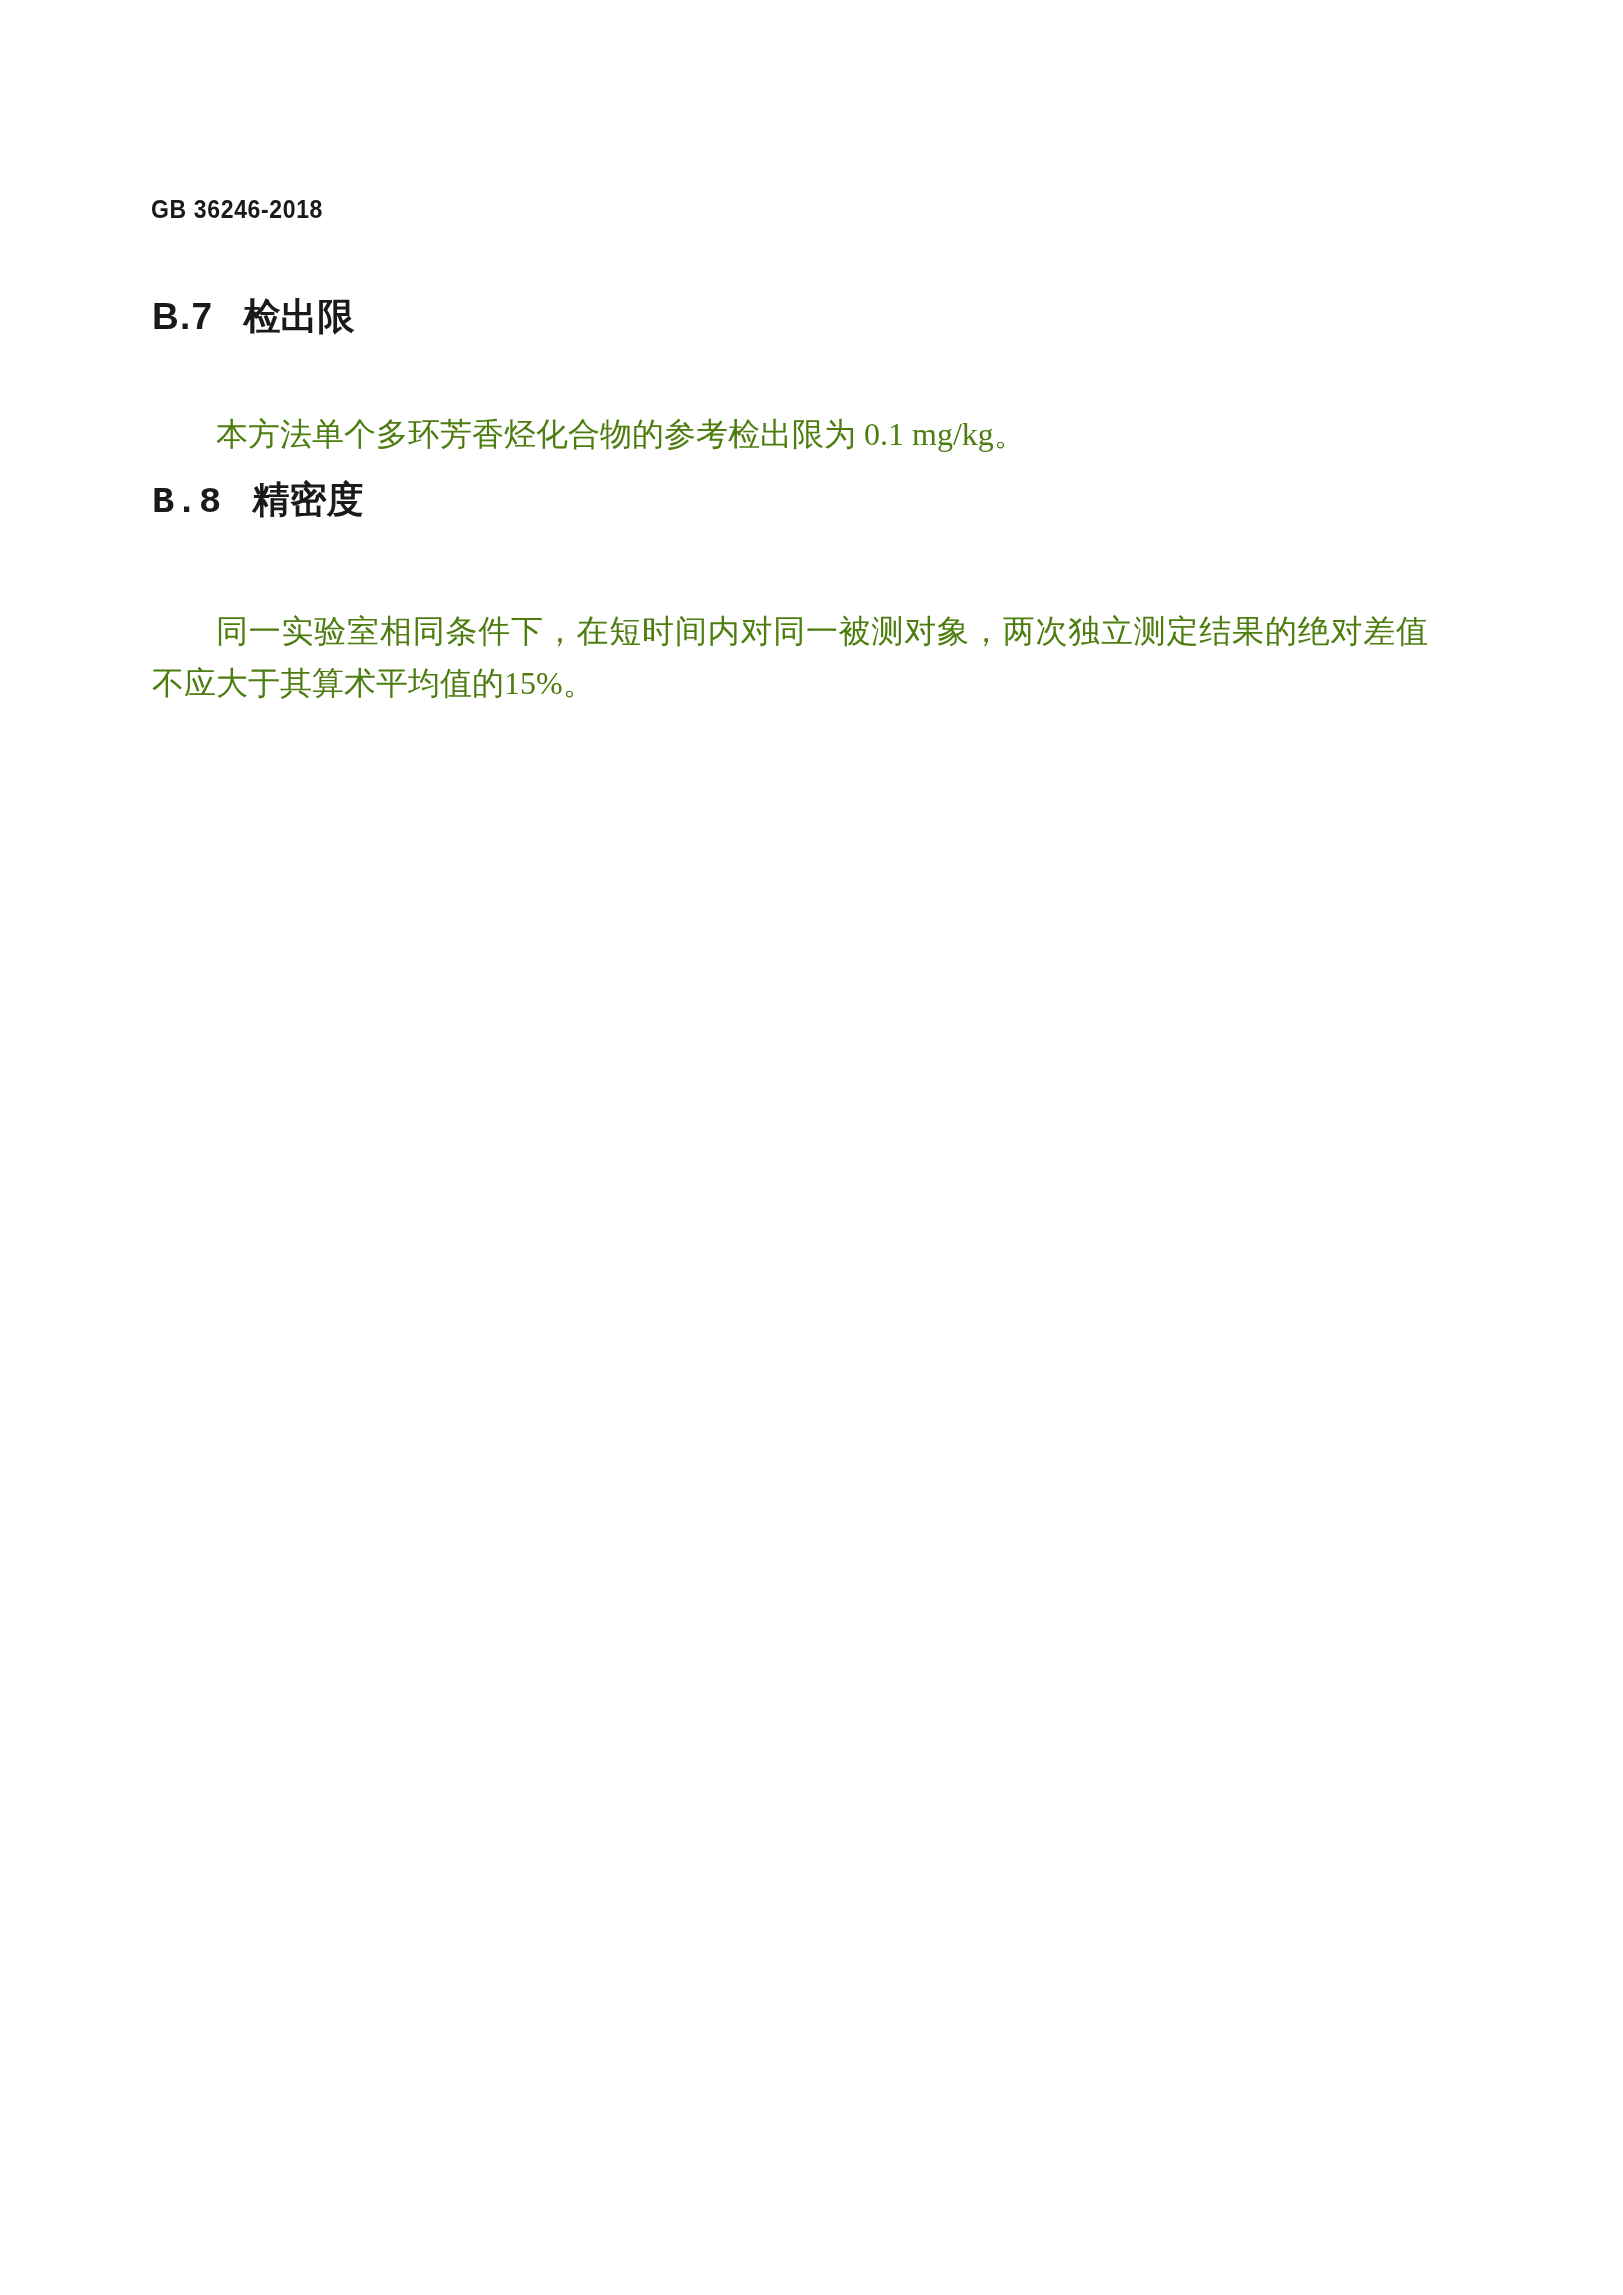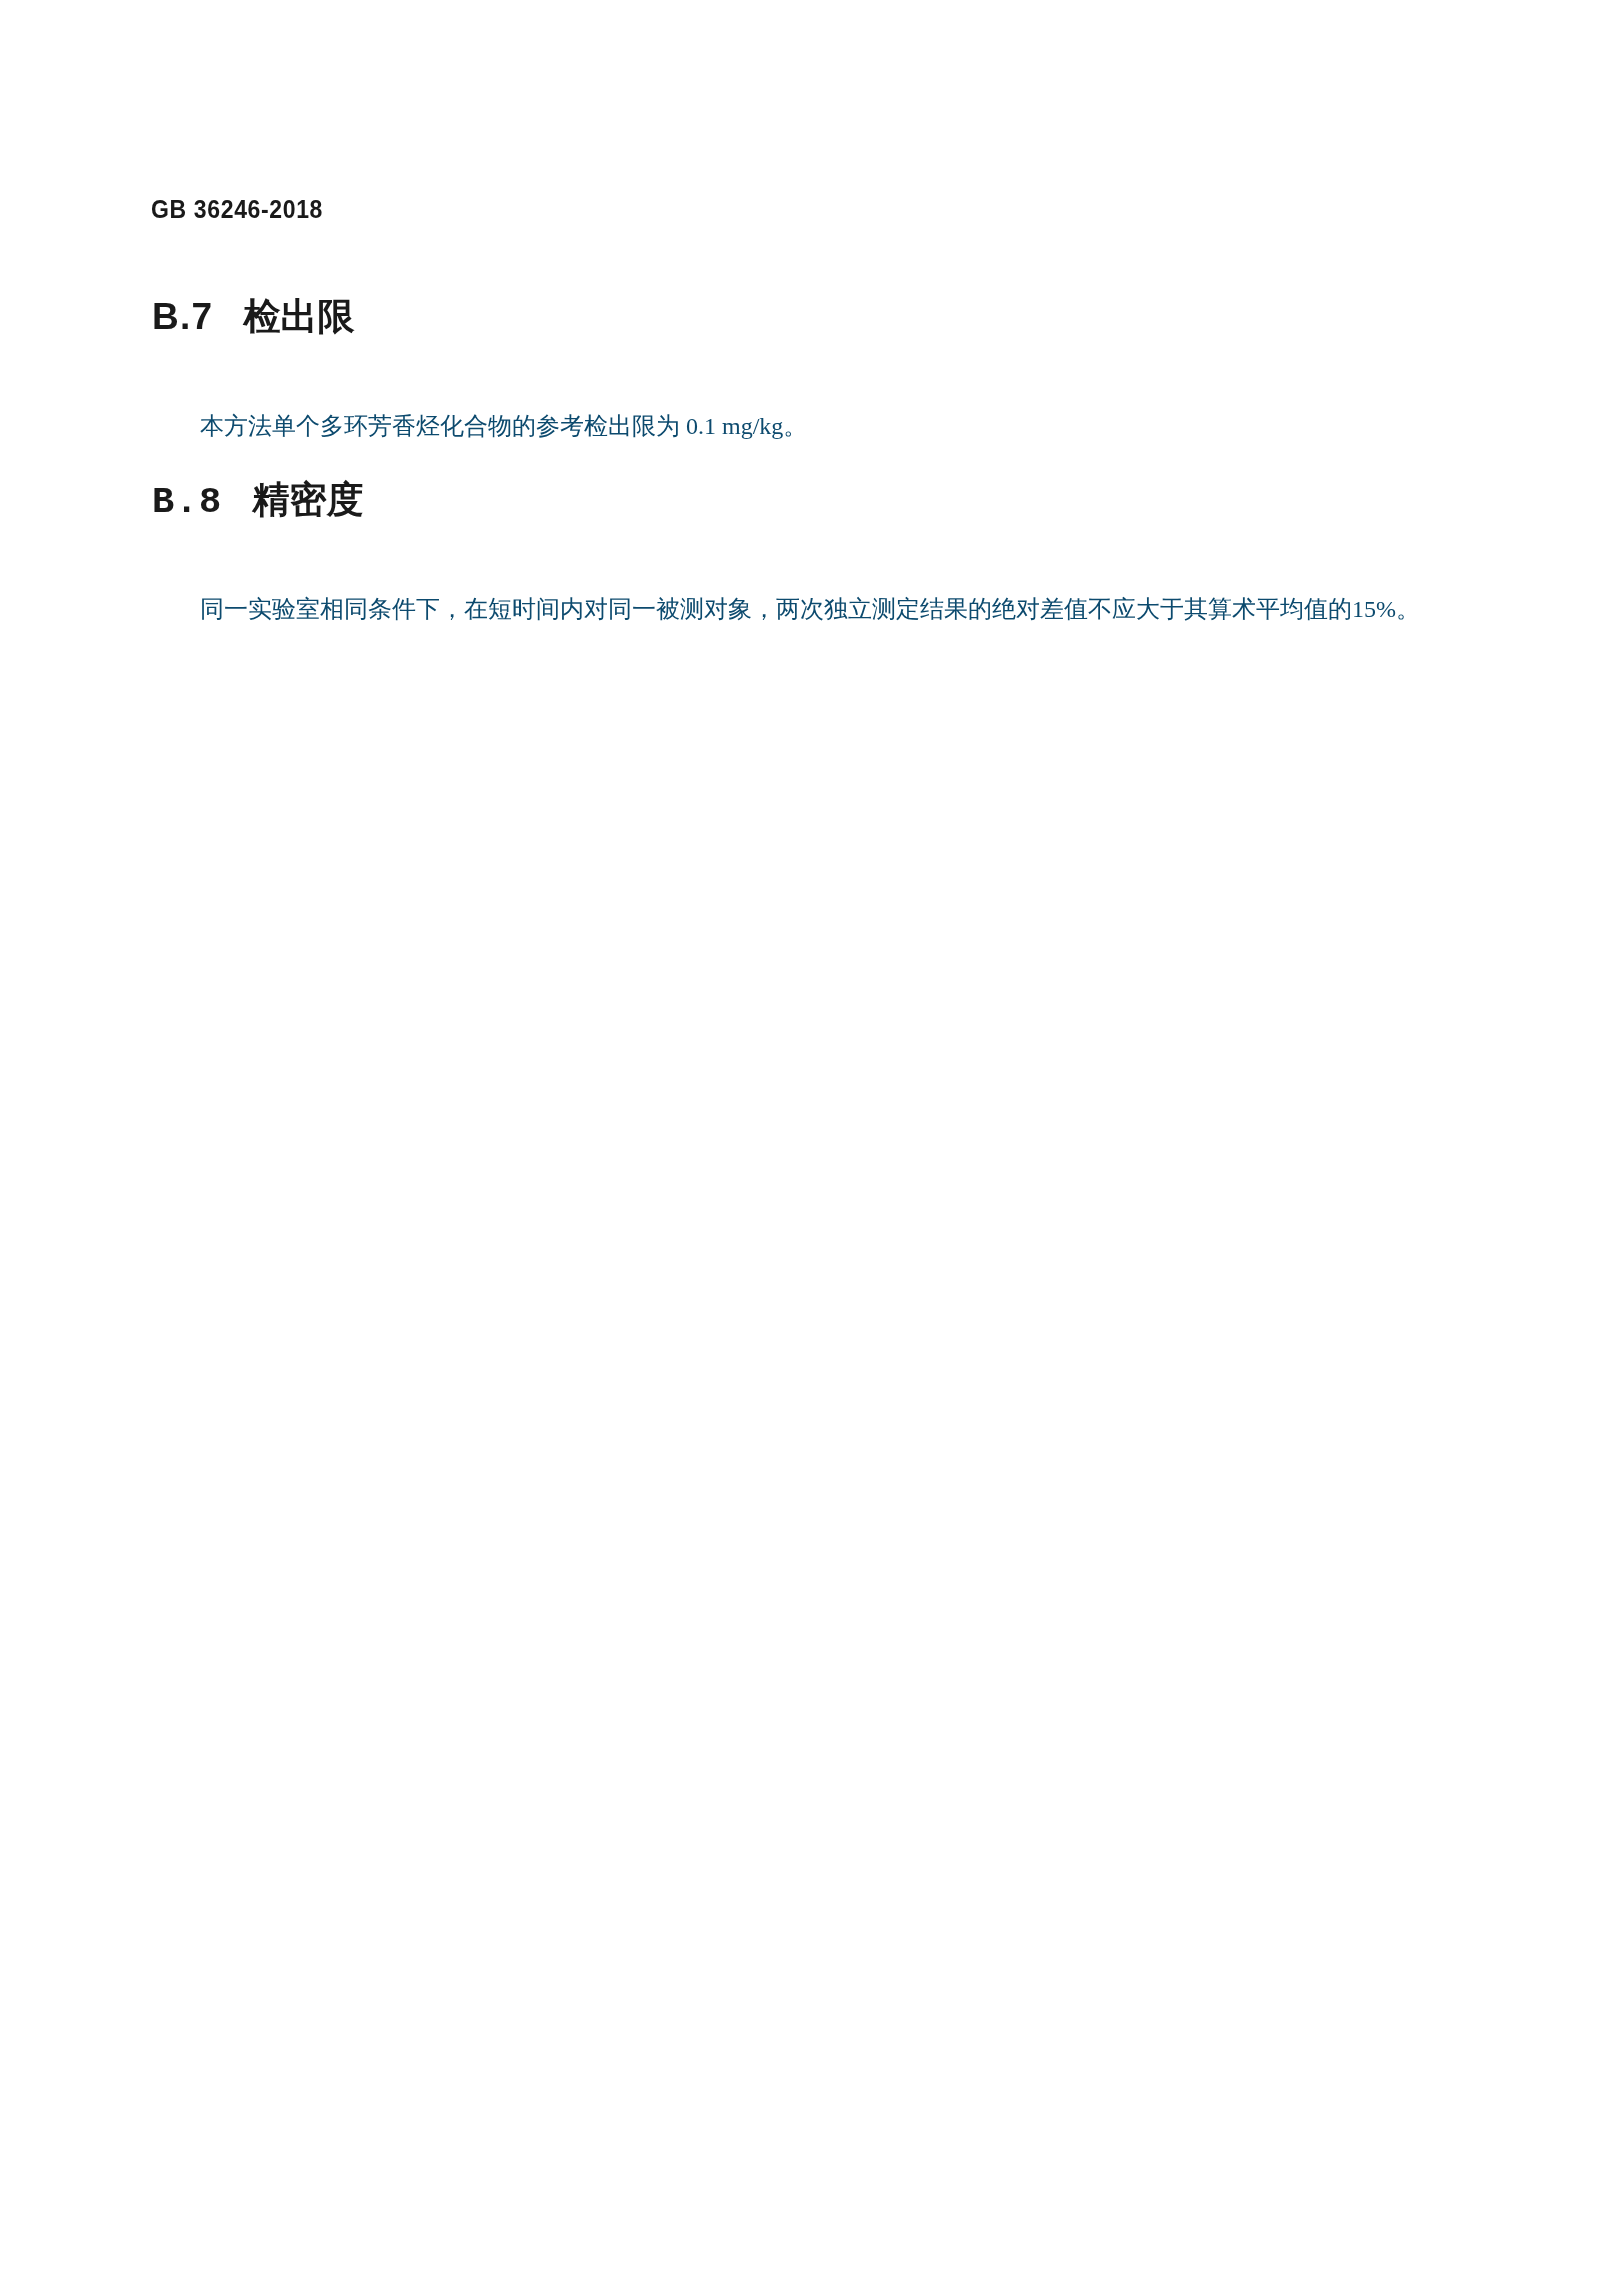--- a/index.html
+++ b/index.html
@@ -40,28 +40,28 @@
     margin-right: 30px;
     letter-spacing: 1.3px;
   }
   .heading-b7 { top: 292px; }
   .heading-b8 { top: 475px; font-family: Liberation Mono, monospace; }
   .body-para {
     position: absolute;
     left: 152px;
     width: 1276px;
     font-family: "Liberation Serif", "DejaVu Serif", serif;
-    font-size: 24px;
+    font-size: 32px;
     line-height: 52px;
     text-align: justify;
     text-indent: 2em;
-    color: #0c4a6e;
+    color: #4d7c0f;
   }
   .para-b7 { top: 376px; }
-  .para-b8 { top: 559px; }
+  .para-b8 { top: 573px; }
   .page-number {
     position: absolute;
     left: 152px;
     top: 2108px;
     font-family: "Liberation Serif", "DejaVu Serif", serif;
     font-size: 25px;
     color: #111111;
   }
 </style>
 </head>

